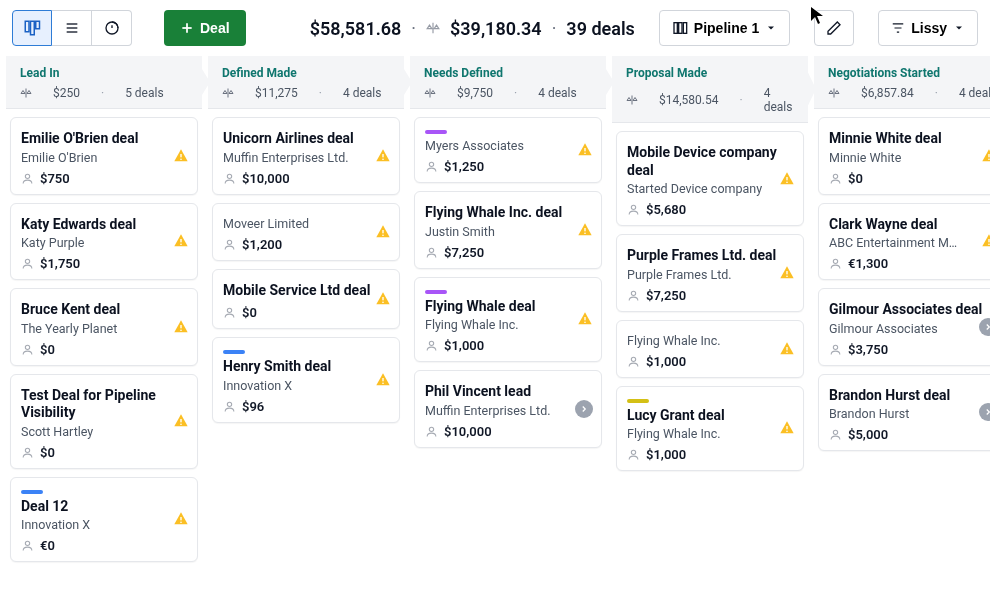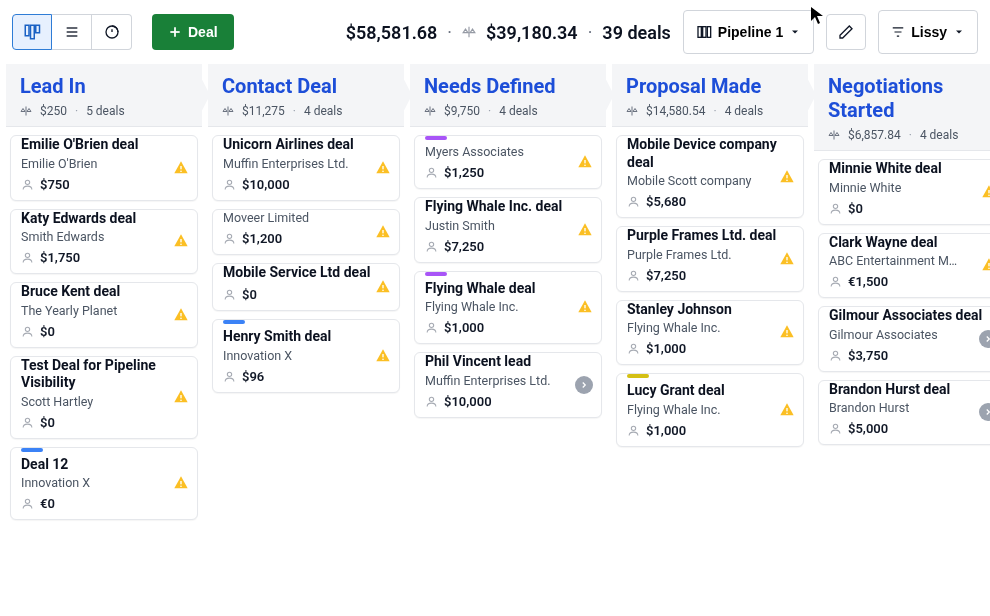--- a/index.html
+++ b/index.html
@@ -9,21 +9,21 @@
       width: 990px;
       height: 616px;
       overflow: hidden;
       font-size: 14px;
       color: #0c1220;
     }
     .top-bar {
       display: flex;
       align-items: center;
       padding: 10px 12px;
-      gap: 12px;
+      gap: 24px;
     }
     .btn-group { display: flex; }
     .icon-btn {
       width: 40px; height: 36px;
       display: flex; align-items: center; justify-content: center;
       background: #fff; border: 1px solid #d1d5db; cursor: pointer;
     }
     .icon-btn + .icon-btn { border-left: none; }
     .icon-btn:first-child { border-radius: 4px 0 0 4px; }
     .icon-btn:last-child { border-radius: 0 4px 4px 0; }
@@ -33,21 +33,21 @@
       background: #198038; color: #fff; border: none; height: 36px;
       padding: 0 16px; border-radius: 4px; font-weight: 600; font-size: 14px;
       display: flex; align-items: center; gap: 6px; cursor: pointer;
       margin-left: 8px;
     }
     .spacer { flex: 1; }
     .stats { display: flex; align-items: center; gap: 10px; color:#0c1220; font-weight:600; font-size:18px;}
     .stats .sep { color:#6b7280; font-weight:400;}
     .stats .scale-icon { opacity:.7; display:inline-flex; }
     .pill-btn {
-      height: 44px; border: 1px solid #d1d5db; border-radius: 4px;
+      height: 36px; border: 1px solid #d1d5db; border-radius: 4px;
       background: #fff; padding: 8px 12px; display: flex; align-items: center; gap: 6px;
       font-weight: 600; cursor: pointer; font-size:14px;text-align:right;
     }
     .board {
       display: flex; gap: 6px; padding: 0 6px;
     }
     .column { width: 196px; flex-shrink: 0; }
     .col-header {
       position: relative;
       padding: 10px 12px 8px 14px;
@@ -55,26 +55,26 @@
       border-bottom: 1px solid #e5e7eb;
     }
     .col-header::after{
       content:"";
       position:absolute;
       right:-8px; top:0; bottom:0;
       width:16px;
       background:#f4f5f7;
       clip-path: polygon(0 0, 100% 50%, 0 100%);
     }
-    .col-title { font-weight: 700; font-size: 20px; margin-bottom: 6px; color:#1d4ed8;}
-    .col-sub { font-size: 12px; color:#4b5563; display:flex; align-items:center; gap:8px;}
+    .col-title { font-weight: 700; font-size: 12px; margin-bottom: 6px; color:#0f766e;}
+    .col-sub { font-size: 12px; color:#4b5563; display:flex; align-items:center; gap:21px;}
     .col-sub .sep{ color:#9ca3af;}
     .cards { padding: 8px 4px; display:flex; flex-direction:column; gap:8px;}
     .card {
-      background:#fff; border:1px solid #e5e7eb; border-radius:6px; padding:0 10px 8px 10px;
+      background:#fff; border:1px solid #e5e7eb; border-radius:6px; padding:12px 10px 8px 10px;
       position:relative; cursor:pointer;
       box-shadow: 0 1px 1px rgba(0,0,0,.04);
     }
     .card .stripe{ height:4px; width:22px; border-radius:2px; margin-bottom:4px;}
     .stripe.purple{ background:#a855f7;}
     .stripe.blue{ background:#3b82f6;}
     .stripe.yellow{ background:#d4c015;}
     .card-title{ font-weight:700; font-size:14px; line-height:1.25; margin-bottom:2px;}
     .card-sub{ font-size:12.5px; color:#4b5563; margin-bottom:6px; white-space:nowrap; overflow:hidden; text-overflow:ellipsis;}
     .card-val{ font-size:13px; font-weight:600; display:flex; align-items:center; gap:6px; color:#111827;}
@@ -196,21 +196,21 @@
           <span class="warn">
             <svg width="16" height="16" viewBox="0 0 24 24">
               <path d="M12 2 L22 20 H2 Z" fill="#fbbf24"></path>
               <rect x="11" y="9" width="2" height="5" fill="#fff"></rect>
               <rect x="11" y="16" width="2" height="2" fill="#fff"></rect>
             </svg>
           </span>
         </div>
         <div class="card">
           <div class="card-title">Katy Edwards deal</div>
-          <div class="card-sub">Smith Edwards</div>
+          <div class="card-sub">Katy Purple</div>
           <div class="card-val">
             <span>
               <svg class="person-icon" width="13" height="13" viewBox="0 0 24 24" fill="none" stroke="#6b7280" stroke-width="2">
                 <circle cx="12" cy="8" r="4"></circle>
                 <path d="M4 21c0-4 4-6 8-6s8 2 8 6"></path>
               </svg>
             </span>
             <span>$1,750</span>
           </div>
           <span class="warn">
@@ -279,21 +279,21 @@
               <path d="M12 2 L22 20 H2 Z" fill="#fbbf24"></path>
               <rect x="11" y="9" width="2" height="5" fill="#fff"></rect>
               <rect x="11" y="16" width="2" height="2" fill="#fff"></rect>
             </svg>
           </span>
         </div>
       </div>
     </div>
     <div class="column">
       <div class="col-header">
-        <div class="col-title">Contact Deal</div>
+        <div class="col-title">Defined Made</div>
         <div class="col-sub">
           <span>
             <svg width="12" height="12" viewBox="0 0 24 24" fill="none" stroke="#6b7280" stroke-width="2">
               <path d="M12 3v18M6 7l-4 6h8l-4-6zm12 0l-4 6h8l-4-6z"></path>
             </svg>
           </span>
           <span>$11,275</span>
           <span class="sep">·</span>
           <span>4 deals</span>
         </div>
@@ -487,21 +487,21 @@
             </svg>
           </span>
           <span>$14,580.54</span>
           <span class="sep">·</span>
           <span>4 deals</span>
         </div>
       </div>
       <div class="cards">
         <div class="card">
           <div class="card-title">Mobile Device company deal</div>
-          <div class="card-sub">Mobile Scott company</div>
+          <div class="card-sub">Started Device company</div>
           <div class="card-val">
             <span>
               <svg class="person-icon" width="13" height="13" viewBox="0 0 24 24" fill="none" stroke="#6b7280" stroke-width="2">
                 <circle cx="12" cy="8" r="4"></circle>
                 <path d="M4 21c0-4 4-6 8-6s8 2 8 6"></path>
               </svg>
             </span>
             <span>$5,680</span>
           </div>
           <span class="warn">
@@ -526,21 +526,20 @@
           </div>
           <span class="warn">
             <svg width="16" height="16" viewBox="0 0 24 24">
               <path d="M12 2 L22 20 H2 Z" fill="#fbbf24"></path>
               <rect x="11" y="9" width="2" height="5" fill="#fff"></rect>
               <rect x="11" y="16" width="2" height="2" fill="#fff"></rect>
             </svg>
           </span>
         </div>
         <div class="card">
-          <div class="card-title">Stanley Johnson</div>
           <div class="card-sub">Flying Whale Inc.</div>
           <div class="card-val">
             <span>
               <svg class="person-icon" width="13" height="13" viewBox="0 0 24 24" fill="none" stroke="#6b7280" stroke-width="2">
                 <circle cx="12" cy="8" r="4"></circle>
                 <path d="M4 21c0-4 4-6 8-6s8 2 8 6"></path>
               </svg>
             </span>
             <span>$1,000</span>
           </div>
@@ -613,21 +612,21 @@
         <div class="card">
           <div class="card-title">Clark Wayne deal</div>
           <div class="card-sub">ABC Entertainment M…</div>
           <div class="card-val">
             <span>
               <svg class="person-icon" width="13" height="13" viewBox="0 0 24 24" fill="none" stroke="#6b7280" stroke-width="2">
                 <circle cx="12" cy="8" r="4"></circle>
                 <path d="M4 21c0-4 4-6 8-6s8 2 8 6"></path>
               </svg>
             </span>
-            <span>€1,500</span>
+            <span>€1,300</span>
           </div>
           <span class="warn">
             <svg width="16" height="16" viewBox="0 0 24 24">
               <path d="M12 2 L22 20 H2 Z" fill="#fbbf24"></path>
               <rect x="11" y="9" width="2" height="5" fill="#fff"></rect>
               <rect x="11" y="16" width="2" height="2" fill="#fff"></rect>
             </svg>
           </span>
         </div>
         <div class="card">

